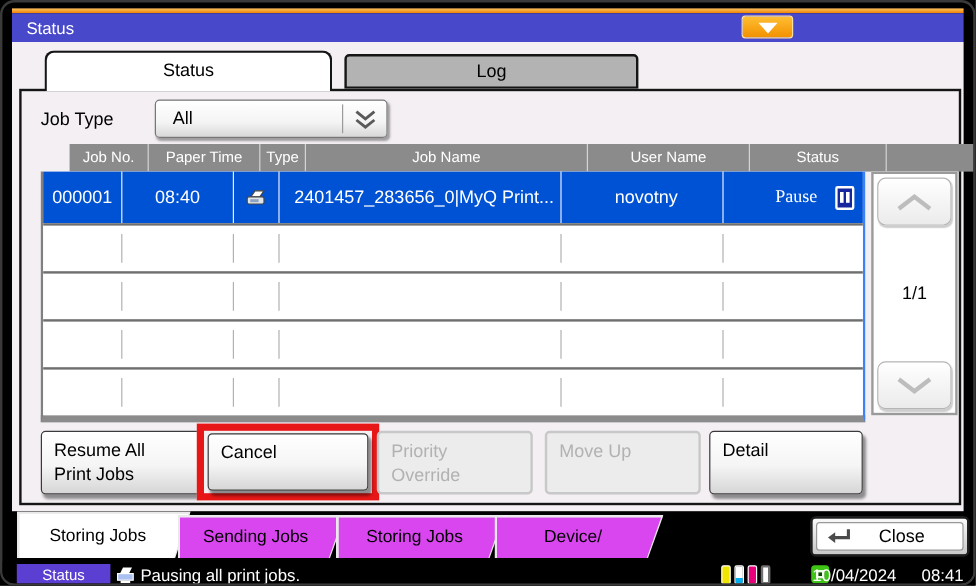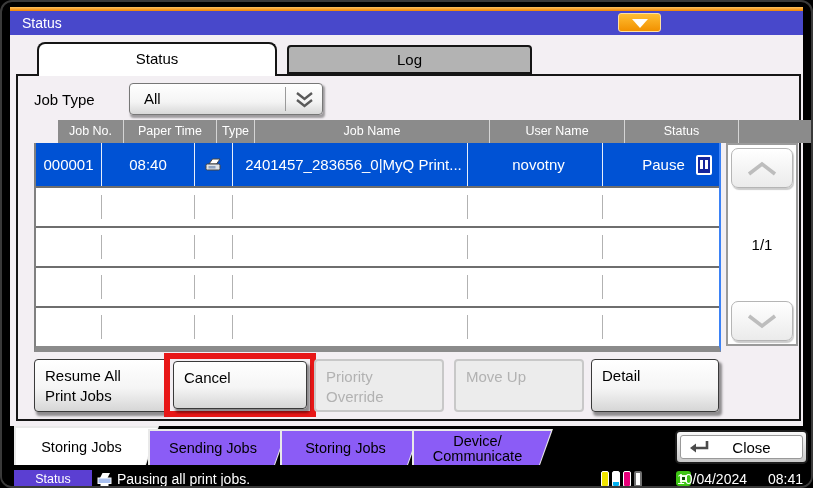--- a/index.html
+++ b/index.html
@@ -54,21 +54,21 @@
   .table-body { position:absolute; left:16px; top:67px; width:687px;
                 border-left:2px solid #808080; border-right:2px solid #3b82f6;
                 border-bottom:6px solid #8b8b8b; background:#fff; }
   .row-sel { position:relative; width:683px; height:43px; background:#0052d4; display:flex;
              color:#fff; font-size:15px; cursor:pointer; }
   .row-sel .rc { border-right:1px solid rgba(255,255,255,.9); line-height:43px;
                  overflow:hidden; white-space:nowrap;text-align:center; }
   .rc.center { text-align:center; }
   .rc.left { padding-left:7px; }
   .rc.icon-cell { display:flex; align-items:center; justify-content:center; }
-  .rc:last-child { border-right:none; position:relative; }
+  .rc:last-child { border-right:none; position:relative;font-family:Liberation Serif, serif; }
   .pause-box { position:absolute; right:5px; top:50%; transform:translateY(-50%);
                width:16px; height:20px; background:#16269c; border:2px solid #fff;
                border-radius:2px; display:flex; gap:2px; align-items:center; justify-content:center; }
   .pause-box i { display:block; width:3px; height:9px; background:#fff; }
 
   .row-empty { position:relative; width:683px; height:40px; background:#fff;
                border-top:2px solid #6e6e6e; }
   .row-empty .tick { position:absolute; top:7px; bottom:7px; width:1px; background:#b2b2b2; }
 
   .scrollcol { position:absolute; left:708px; top:67px; width:72px; height:203px;
@@ -88,21 +88,21 @@
   .abtn.disabled { background:#ececec; border:2px solid #c8c8c8; color:#b2b2b2; }
   .red-box { position:absolute; left:146px; top:277px; width:152px; height:64px;
              border:6px solid #e81717; background:#f3eff3; }
   .red-box .abtn { left:3px; top:2px; width:134px; height:48px; }
 
   
   .btab { position:absolute; clip-path:polygon(0 0,100% 0,calc(100% - 13px) 100%,0 100%);
           background:#e9e9e9; cursor:pointer; }
   .btab .fill { position:absolute; left:2px; top:2px; right:2px; bottom:0;
                 clip-path:polygon(0 0,100% 0,calc(100% - 12px) 100%,0 100%);
-                background:#8b5cf6; display:flex; flex-direction:column;
+                background:#d946ef; display:flex; flex-direction:column;
                 align-items:center; justify-content:center; color:#000; }
   .btab.active .fill { background:#fff; }
   .btab .l1 { font-size:14.5px; }
   .btab .l2 { font-size:14.5px; margin-top:-1px; }
   .btab .pad-r { padding-right:10px; }
 
   .close-btn { position:absolute; left:673px; top:428px; width:133px; height:34px;
                border:2px solid #1d1d1d; border-radius:5px;
                background:linear-gradient(180deg,#fafafa,#c8c8c8); cursor:pointer; }
   .close-btn .inner { position:absolute; inset:3px; background:#fff; border:1px solid #999;
@@ -285,21 +285,20 @@
       </div>
   </div>
   <div class="btab" style="left:278px; top:427px; width:141px; height:36px;">
     <div class="fill">
         <span class="l1 pad-r">Storing Jobs</span>
       </div>
   </div>
   <div class="btab" style="left:410px; top:427px; width:141px; height:36px;">
     <div class="fill">
       <span class="l1 pad-r">Device/</span>
-      <span class="l2 pad-r">Communicate</span>
     </div>
   </div>
 
   <div class="close-btn">
     <div class="inner">
       <span class="arrow">
         <svg width="22" height="16" viewBox="0 0 22 16">
           <polyline points="18,2 18,9 6,9" fill="none" stroke="#4a4a4a" stroke-width="2.6"></polyline>
           <polygon points="7,4.5 7,13.5 1,9" fill="#4a4a4a"></polygon>
         </svg>

